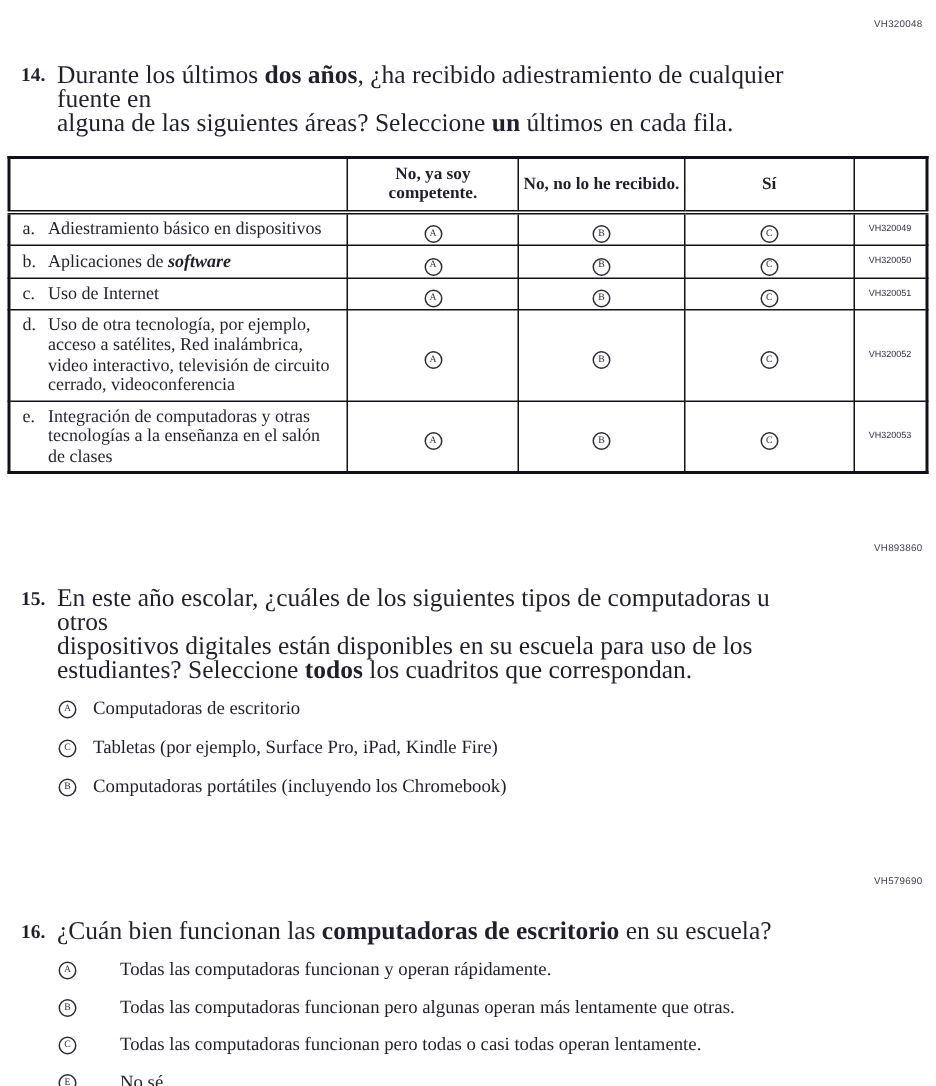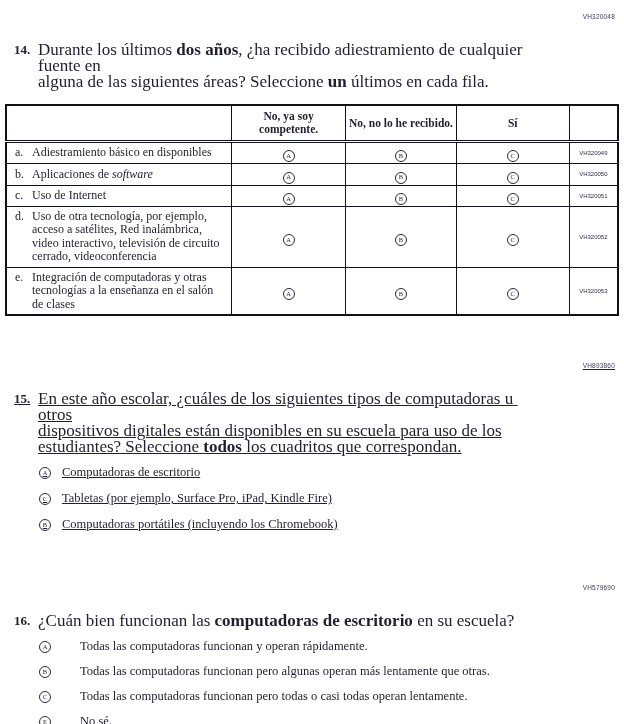--- a/index.html
+++ b/index.html
@@ -42,21 +42,21 @@
   td.label-cell, th.label-head { border-right: 3px double #10101a; }
   th {
     font-size: 11.5px; font-weight: bold; line-height: 13px;
     padding: 4px 2px; text-align: center; vertical-align: middle;
   }
   td { vertical-align: middle; }
   td.label-cell { padding: 3px 4px 3px 8px; }
   .label-inner { display: flex; font-size: 12px; line-height: 13.5px; }
   .row-id { width: 17px; flex: none; }
   .row-label { flex: 1; }
-  .row-label i { font-style: italic; }
+  .row-label i { font-style: italic; font-weight: bold; }
   td.opt-cell { text-align: center; }
   td.code-cell {
     font-family: "Liberation Sans", sans-serif;
     font-size: 6px; color: #2e2e45; text-align: center; padding: 0 2px;
   }
   .col-label { width: 222px; } .col-a { width: 112px; } .col-b { width: 109px; }
   .col-c { width: 111px; } .col-code { width: 48px; }
 
   
   .bubble {
@@ -71,21 +71,21 @@
 
   
   .options { margin-top: 10px; }
   .option-row {
     display: flex; align-items: flex-start;
     padding-left: 39px; margin-bottom: 11px; gap: 11px;
   }
   .option-row .bubble { margin-top: 2px; flex: none; }
   .option-label { font-size: 12.5px; line-height: 15px; }
 
-  .sec-15 { margin-top: 46px; text-decoration: underline; }
+  .sec-15 { margin-top: 46px; }
   .sec-16 { margin-top: 52px; }
   .sec-16 .option-row { margin-bottom: 10px; gap: 29px; }
 </style>
 </head>
 <body>
 
 <div class="page">
 
   <section class="sec-14">
     <div class="qcode">VH320048</div>
@@ -109,21 +109,21 @@
         <th>No, ya soy competente.</th>
         <th>No, no lo he recibido.</th>
         <th>Sí</th>
         <th></th>
       </tr>
 
       <tr>
         <td class="label-cell">
           <div class="label-inner">
                 <span class="row-id">a.</span>
-                <span class="row-label">Adiestramiento básico en disponibles</span>
+                <span class="row-label">Adiestramiento básico en dispositivos</span>
               </div>
         </td>
         <td class="opt-cell"><span class="bubble">A</span></td>
         <td class="opt-cell"><span class="bubble">B</span></td>
         <td class="opt-cell"><span class="bubble">C</span></td>
         <td class="code-cell">VH320049</td>
       </tr>
 
       <tr>
         <td class="label-cell">

